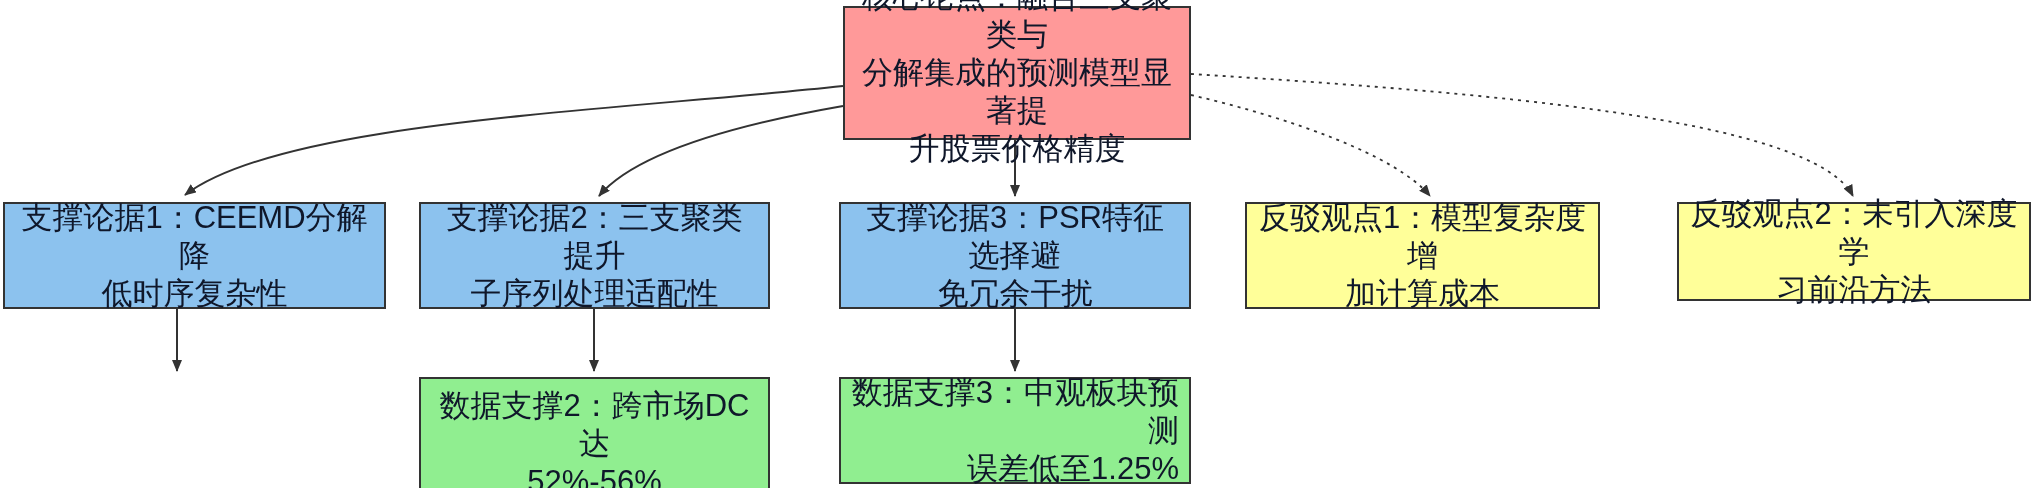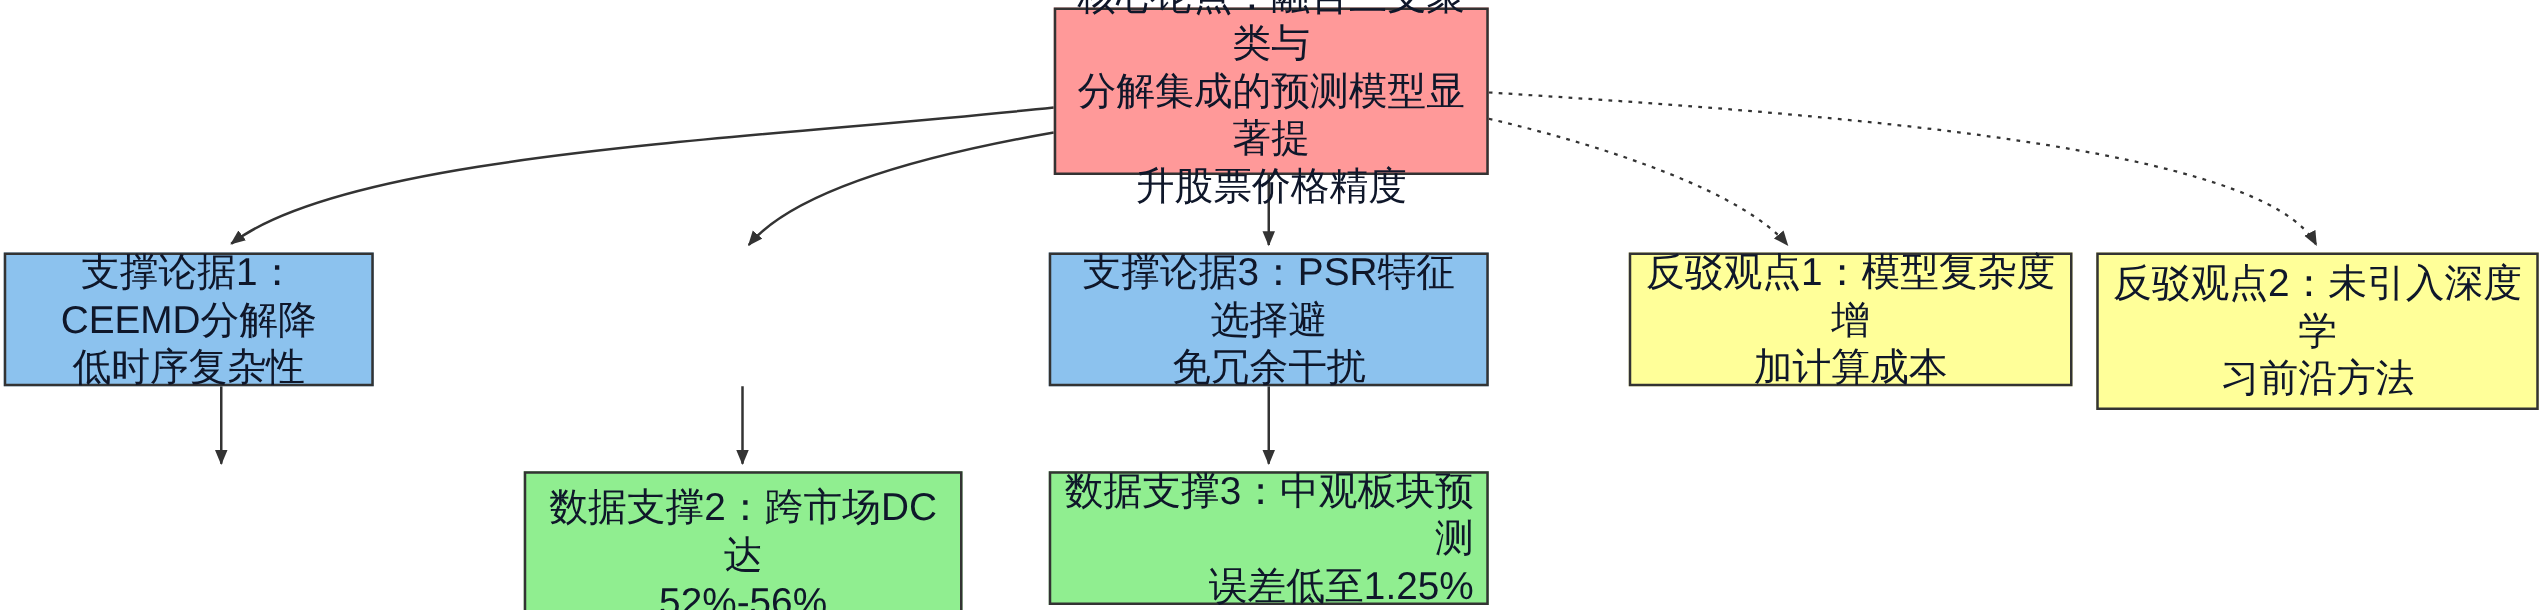--- a/index.html
+++ b/index.html
@@ -34,25 +34,25 @@
     color: #0f172a;
     font-size: 31px;
     line-height: 38px;
   }
   .node .label {
     white-space: pre-line;
     padding: 4px 10px;
   }
   
   .n-core { left: 843px; top: 6px;   width: 348px; height: 134px; }
-  .n-s1   { left: 3px;    top: 202px; width: 296px; height: 107px; }
+  .n-s1   { left: 3px;    top: 202px; width: 383px; height: 107px; }
   .n-s2   { left: 419px;  top: 202px; width: 351px; height: 107px; }
   .n-s3   { left: 839px;  top: 202px; width: 352px; height: 107px; }
-  .n-r1   { left: 1303px; top: 202px; width: 355px; height: 107px; }
-  .n-r2   { left: 1677px; top: 202px; width: 354px; height: 126px; }
+  .n-r1   { left: 1245px; top: 202px; width: 355px; height: 107px; }
+  .n-r2   { left: 1677px; top: 202px; width: 354px; height: 99px; }
   .n-d1   { left: 3px;    top: 377px; width: 348px; height: 107px; }
   .n-d2   { left: 419px;  top: 377px; width: 351px; height: 134px; }
   .n-d3   { left: 839px;  top: 377px; width: 352px; height: 107px; }
 
   .edge {
     fill: none;
     stroke: #333333;
     stroke-width: 2;
   }
   .edge.dotted {
@@ -86,20 +86,24 @@
     <span class="label">核心论点：融合三支聚类与
 分解集成的预测模型显著提
 升股票价格精度</span>
   </div>
 
   <div class="node n-s1" style="background-color: rgb(140, 194, 238); border-color: rgb(51, 51, 51);">
     <span class="label">支撑论据1：CEEMD分解降
 低时序复杂性</span>
   </div>
 
+  <div class="node n-s2" style="background-color: rgb(140, 194, 238); border-color: rgb(51, 51, 51);">
+    <span class="label">支撑论据2：三支聚类提升
+子序列处理适配性</span>
+  </div>
 
   <div class="node n-s3" style="background-color: rgb(140, 194, 238); border-color: rgb(51, 51, 51);">
     <span class="label">支撑论据3：PSR特征选择避
 免冗余干扰</span>
   </div>
 
   <div class="node n-r1" style="background-color: rgb(255, 255, 153); border-color: rgb(51, 51, 51);">
     <span class="label">反驳观点1：模型复杂度增
 加计算成本</span>
   </div>

